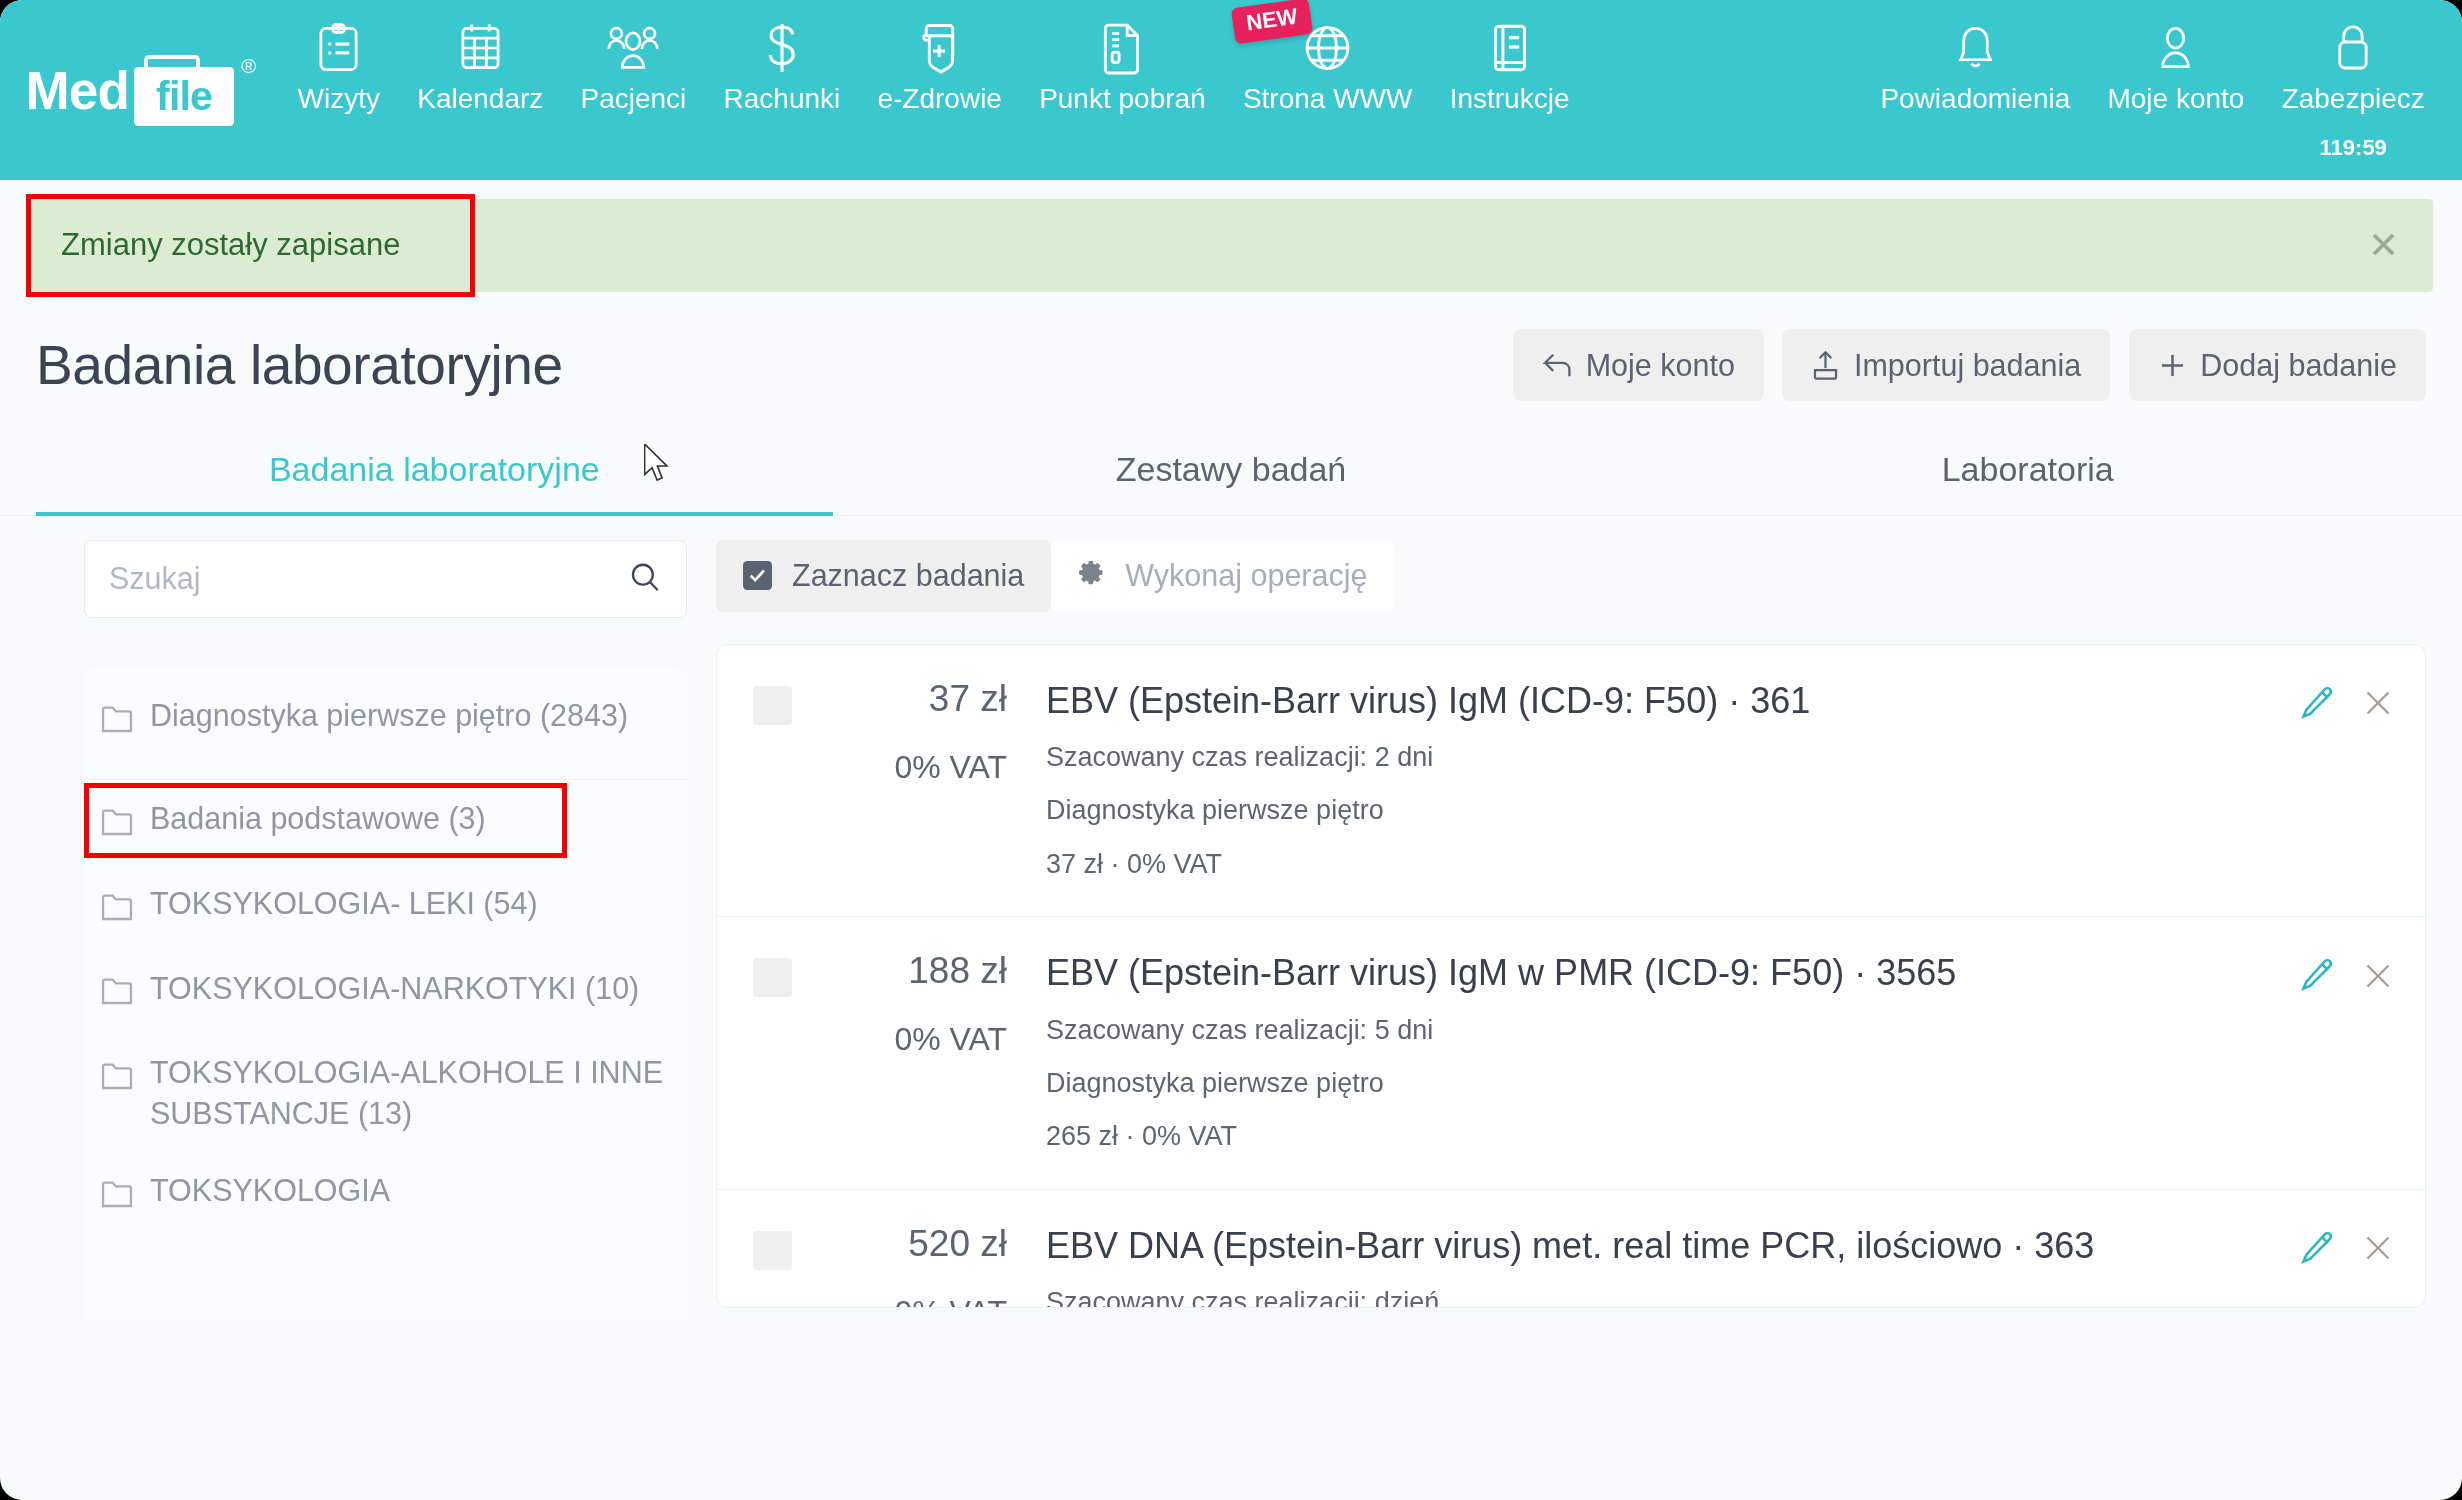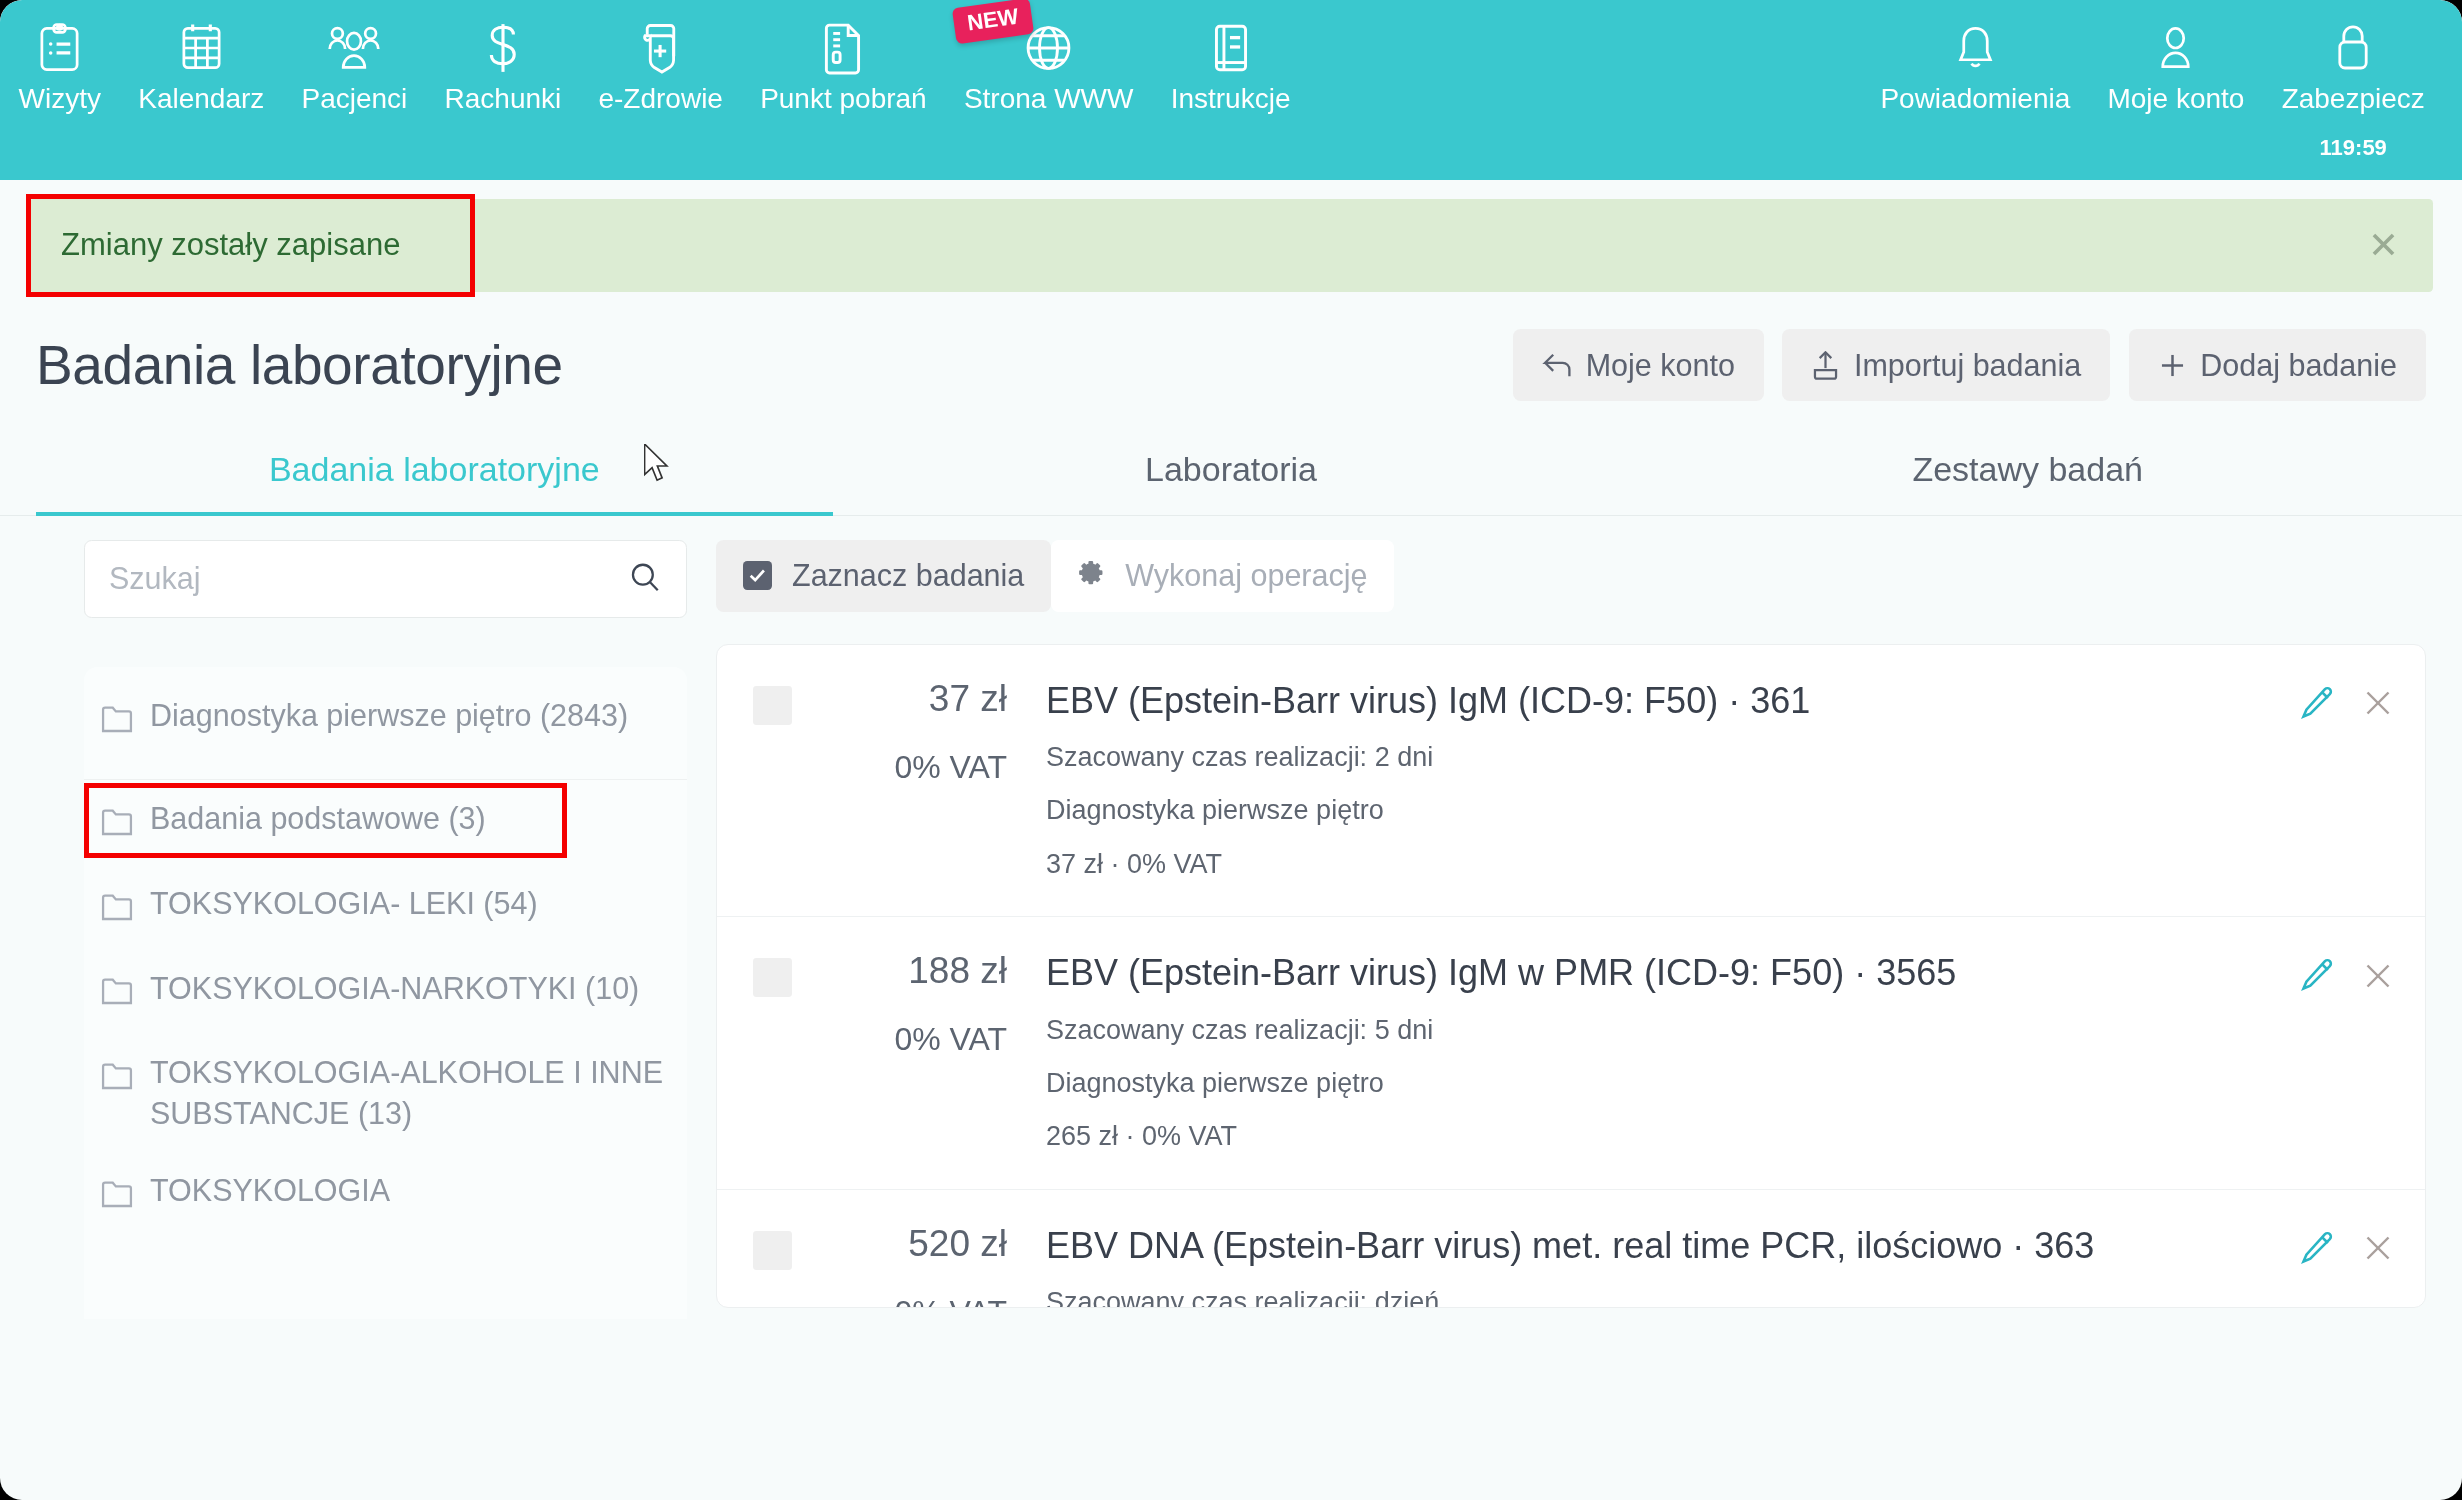--- a/index.html
+++ b/index.html
@@ -405,20 +405,31 @@
   }
   .icon-btn { cursor: pointer; display: flex; }
 </style>
 </head>
 <body>
 
 <div id="app">
 
   <div class="topnav">
 
+    <div class="logo-wrap">
+      <div class="logo">
+        <span class="logo-med">Med</span>
+        <span class="logo-folder">
+          <span class="tab"></span>
+          <span class="body"></span>
+          <span class="file-txt">file</span>
+        </span>
+        <span class="logo-reg">®</span>
+      </div>
+    </div>
 
     <div class="nav-items">
       <div class="nav-group-left">
 
         <div class="nav-item">
           <span class="nav-icon">
             <svg width="47" height="54" viewBox="0 0 24 26" fill="none" stroke="#fff" stroke-width="1.4">
               <rect x="3" y="3" width="18" height="21" rx="2.5"></rect>
               <rect x="9" y="1" width="6" height="4" rx="1.6"></rect>
               <circle cx="12" cy="2.4" r="1.1" fill="#fff"></circle>
@@ -609,22 +620,22 @@
           </svg>
         </span>
         <span>Dodaj badanie</span>
       </button>
 
     </div>
   </div>
 
   <div class="tabs">
     <div class="tab active">Badania laboratoryjne</div>
+    <div class="tab">Zestawy badań</div>
     <div class="tab">Laboratoria</div>
-    <div class="tab">Zestawy badań</div>
   </div>
 
   <div class="content">
 
     <div class="sidebar">
 
       <div class="search-box">
         <input class="search-input" type="text" placeholder="Szukaj" style="">
         <span class="search-icon">
           <svg width="34" height="34" viewBox="0 0 24 24" fill="none" stroke="#3d4654" stroke-width="1.6">

